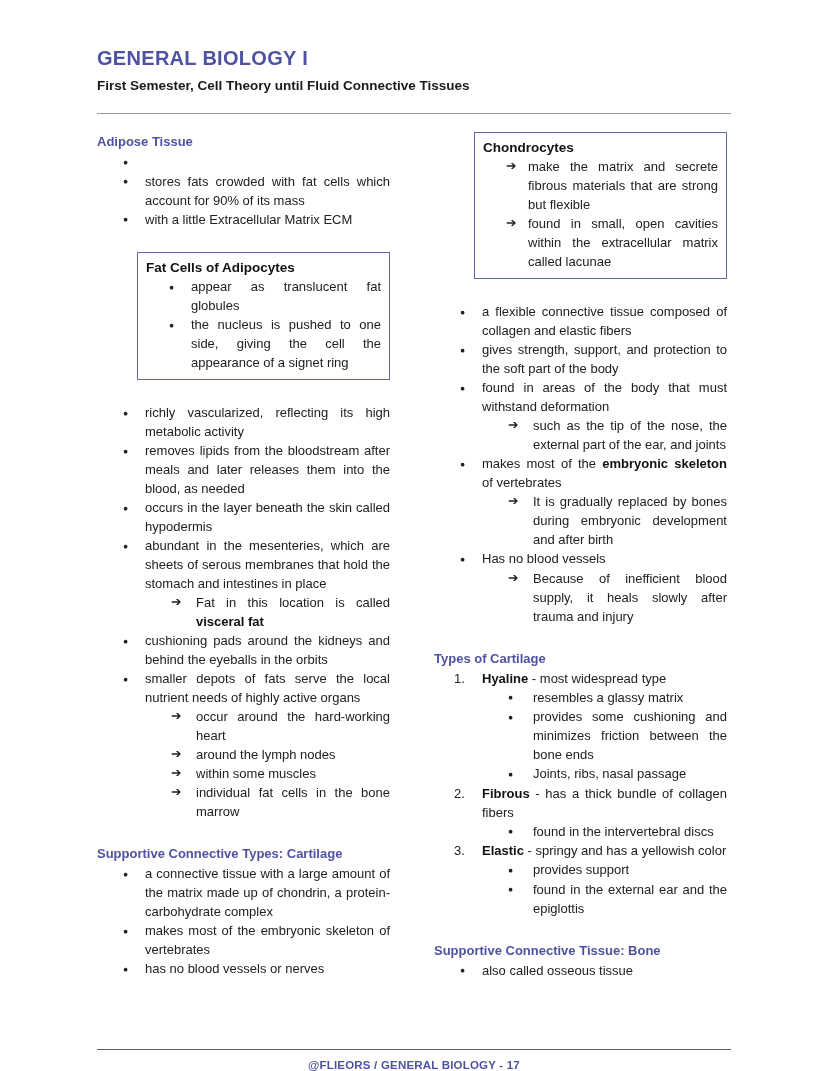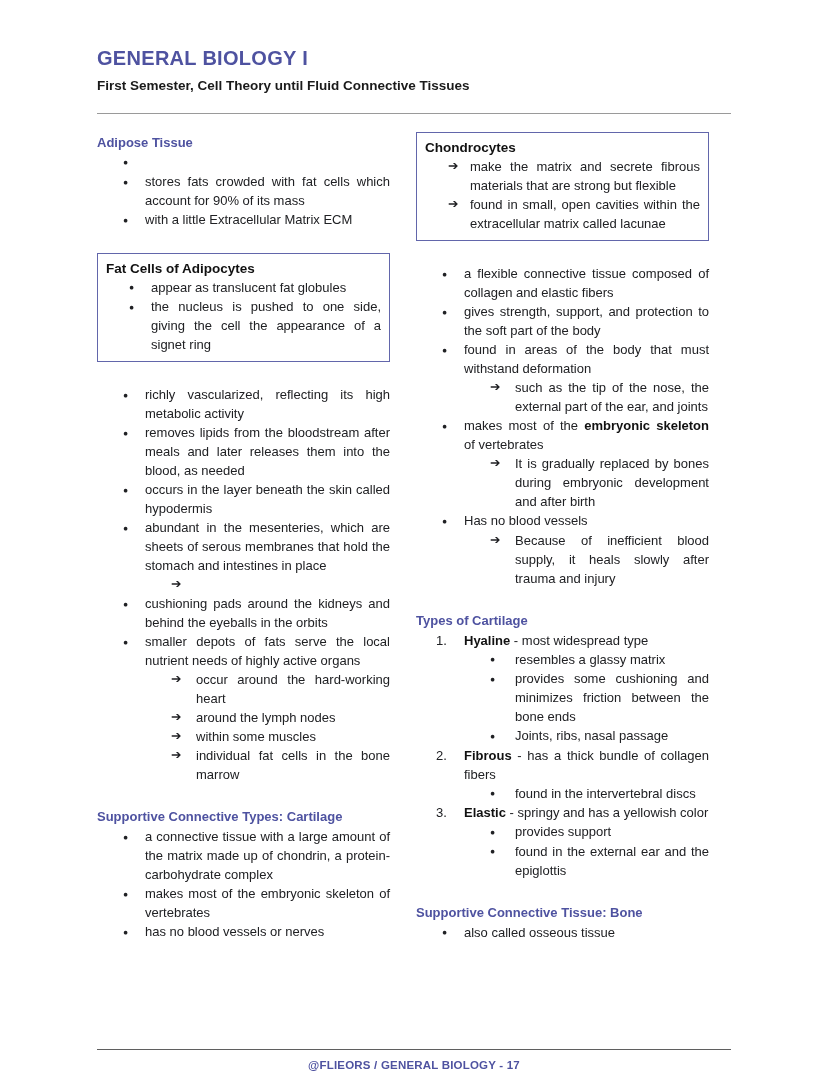--- a/index.html
+++ b/index.html
@@ -30,37 +30,37 @@
     margin-top: 7px;
     line-height: 17px;
   }
   .rule {
     border: none;
     border-top: 1px solid #9a9a9a;
     margin: 19px 0 0 0;
   }
   .cols {
     display: flex;
-    gap: 26px;
+    gap: 44px;
     margin-top: 18px;
-    align-items: center;
   }
   .col { width: 293px; flex: none; }
   .block { margin-bottom: 23px; }
   .block:last-child { margin-bottom: 0; }
   .sec-heading {
     color: #4e52a0;
     font-size: 13px;
     font-weight: bold;
     line-height: 19px;
     margin-bottom: 1px;
   }
   .box {
     border: 1.5px solid #6266ab;
     padding: 5px 8px 7px 8px;
+    margin-left: 40px;
   }
   .box-heading {
     color: #111111;
     font-size: 13.5px;
     font-weight: bold;
     line-height: 19px;
   }
   .li {
     display: flex;
     font-size: 13px;
@@ -144,20 +144,21 @@
           <div class="li lvl1">
             <span class="marker m-bullet">●</span>
             <span class="txt">occurs in the layer beneath the skin called hypodermis</span>
           </div>
           <div class="li lvl1">
             <span class="marker m-bullet">●</span>
             <span class="txt">abundant in the mesenteries, which are sheets of serous membranes that hold the stomach and intestines in place</span>
           </div>
           <div class="li lvl2">
             <span class="marker m-arrow">➔</span>
+            <span class="txt">Fat in this location is called <b>visceral fat</b></span>
           </div>
           <div class="li lvl1">
             <span class="marker m-bullet">●</span>
             <span class="txt">cushioning pads around the kidneys and behind the eyeballs in the orbits</span>
           </div>
           <div class="li lvl1">
             <span class="marker m-bullet">●</span>
             <span class="txt">smaller depots of fats serve the local nutrient needs of highly active organs</span>
           </div>
           <div class="li lvl2">

